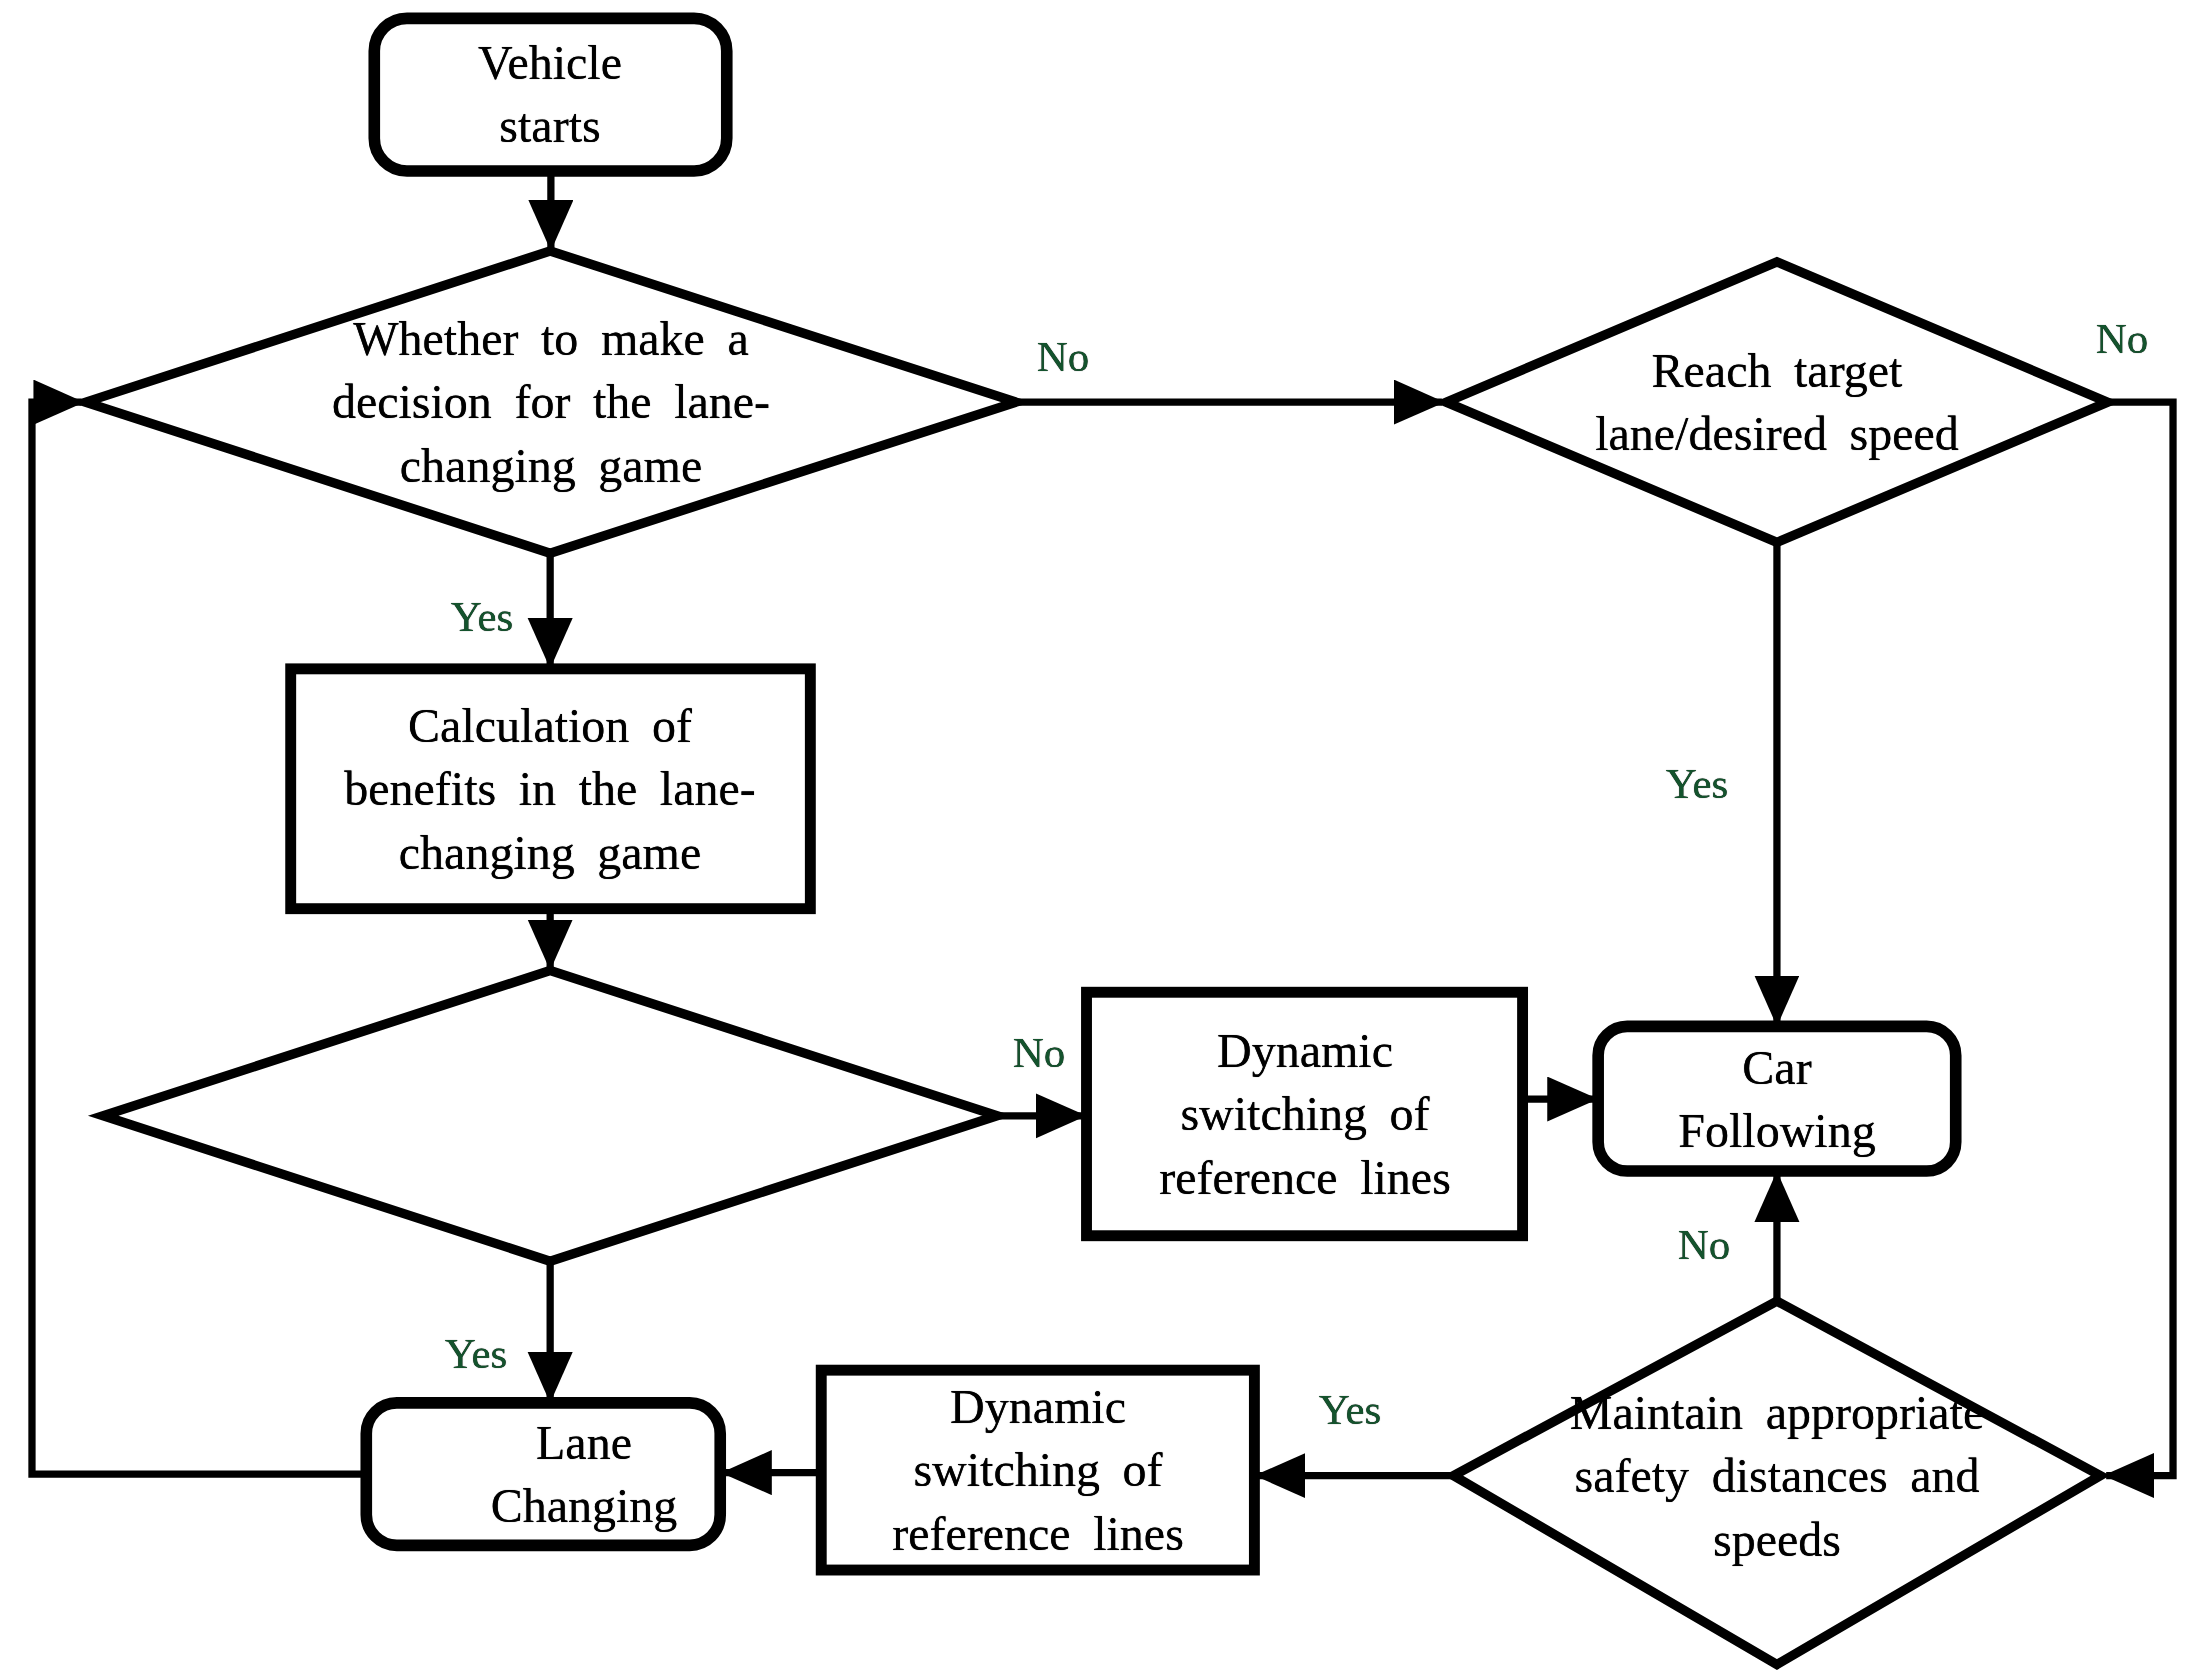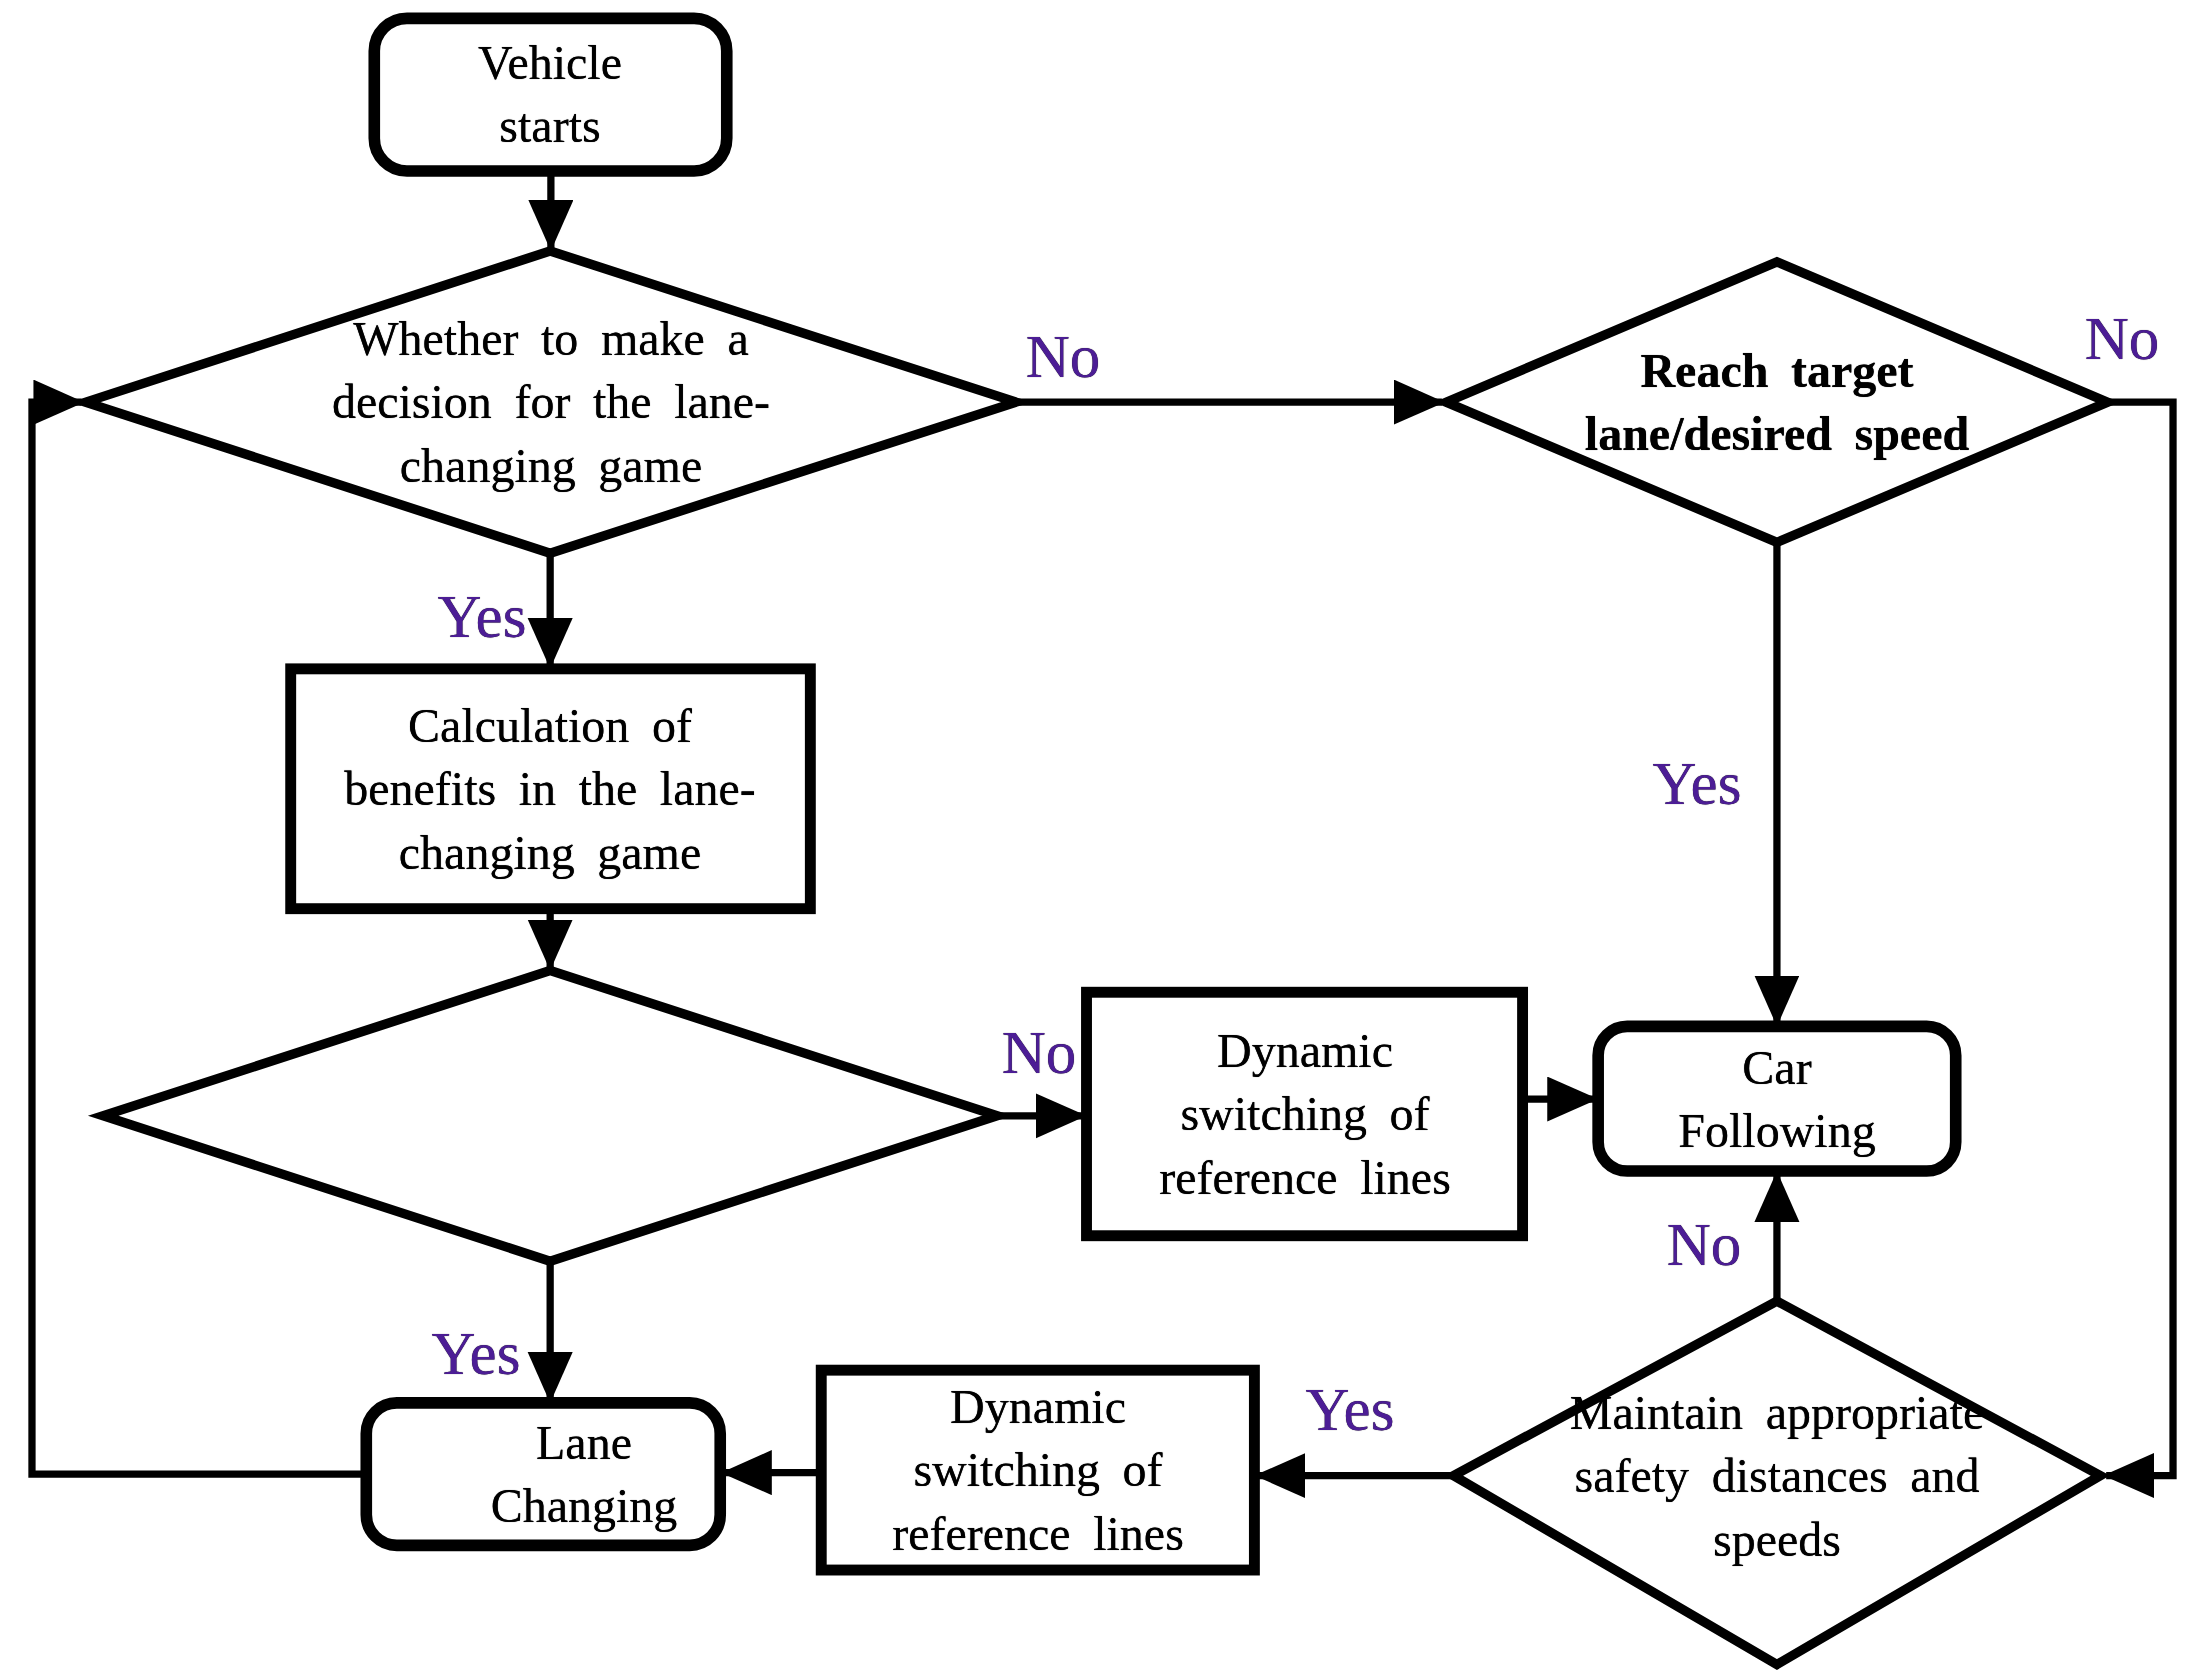--- a/index.html
+++ b/index.html
@@ -30,23 +30,23 @@
     white-space: pre-line;
     font-size: 48px;
     line-height: 1.32;
     word-spacing: 0.22em;
     color: #000000;
     text-shadow: 0 0 0.7px #000000;
   }
   .edge-label {
     position: absolute;
     transform: translate(-50%, -50%);
-    font-size: 61px;
+    font-size: 43px;
     line-height: 1;
-    color: #4c1d95;
+    color: #14532d;
     text-shadow: 0 0 0.7px #000000;
   }
   .shape {
     fill: #ffffff;
     stroke: #000000;
   }
   .edge {
     fill: none;
     stroke: #000000;
     stroke-width: 10;
@@ -88,21 +88,21 @@
     <polygon class="shape" points="2445,1790 2890,2030 2445,2290 2000,2030" stroke-width="13"></polygon>
     <rect class="shape" x="1130" y="1885" width="596" height="275" stroke-width="15"></rect>
     <rect class="shape" x="504" y="1930" width="487" height="196" rx="42" stroke-width="16"></rect>
   </svg>
 
   <div class="node-label" style="left:550px; top:94px;">Vehicle
 starts</div>
   <div class="node-label" style="left:551px; top:402px;">Whether to make a
 decision for the lane-
 changing game</div>
-  <div class="node-label" style="left:1777px; top:402px;font-weight:bold;">Reach target
+  <div class="node-label" style="left:1777px; top:402px;">Reach target
 lane/desired speed</div>
   <div class="node-label" style="left:550px; top:789px;">Calculation of
 benefits in the lane-
 changing game</div>
   <div class="node-label" style="left:1305px; top:1114px;">Dynamic
 switching of
 reference lines</div>
   <div class="node-label" style="left:1777px; top:1099px;">Car
 Following</div>
   <div class="node-label" style="left:1777px; top:1476px;font-family:Liberation Serif, serif;">Maintain appropriate

